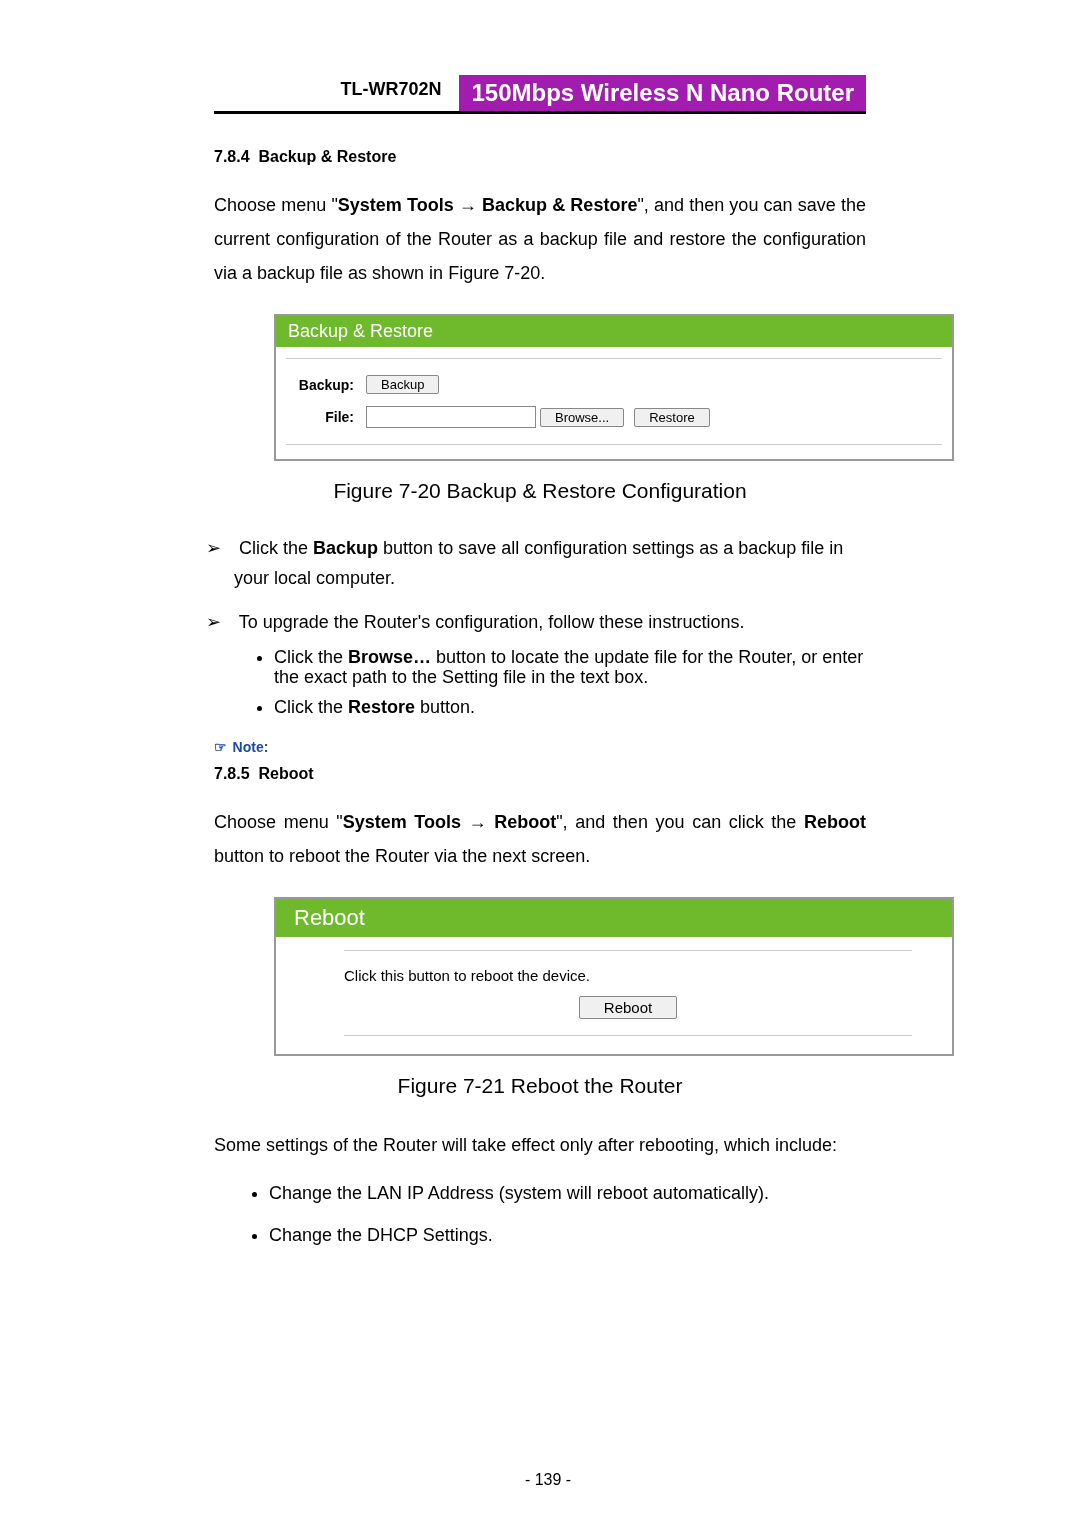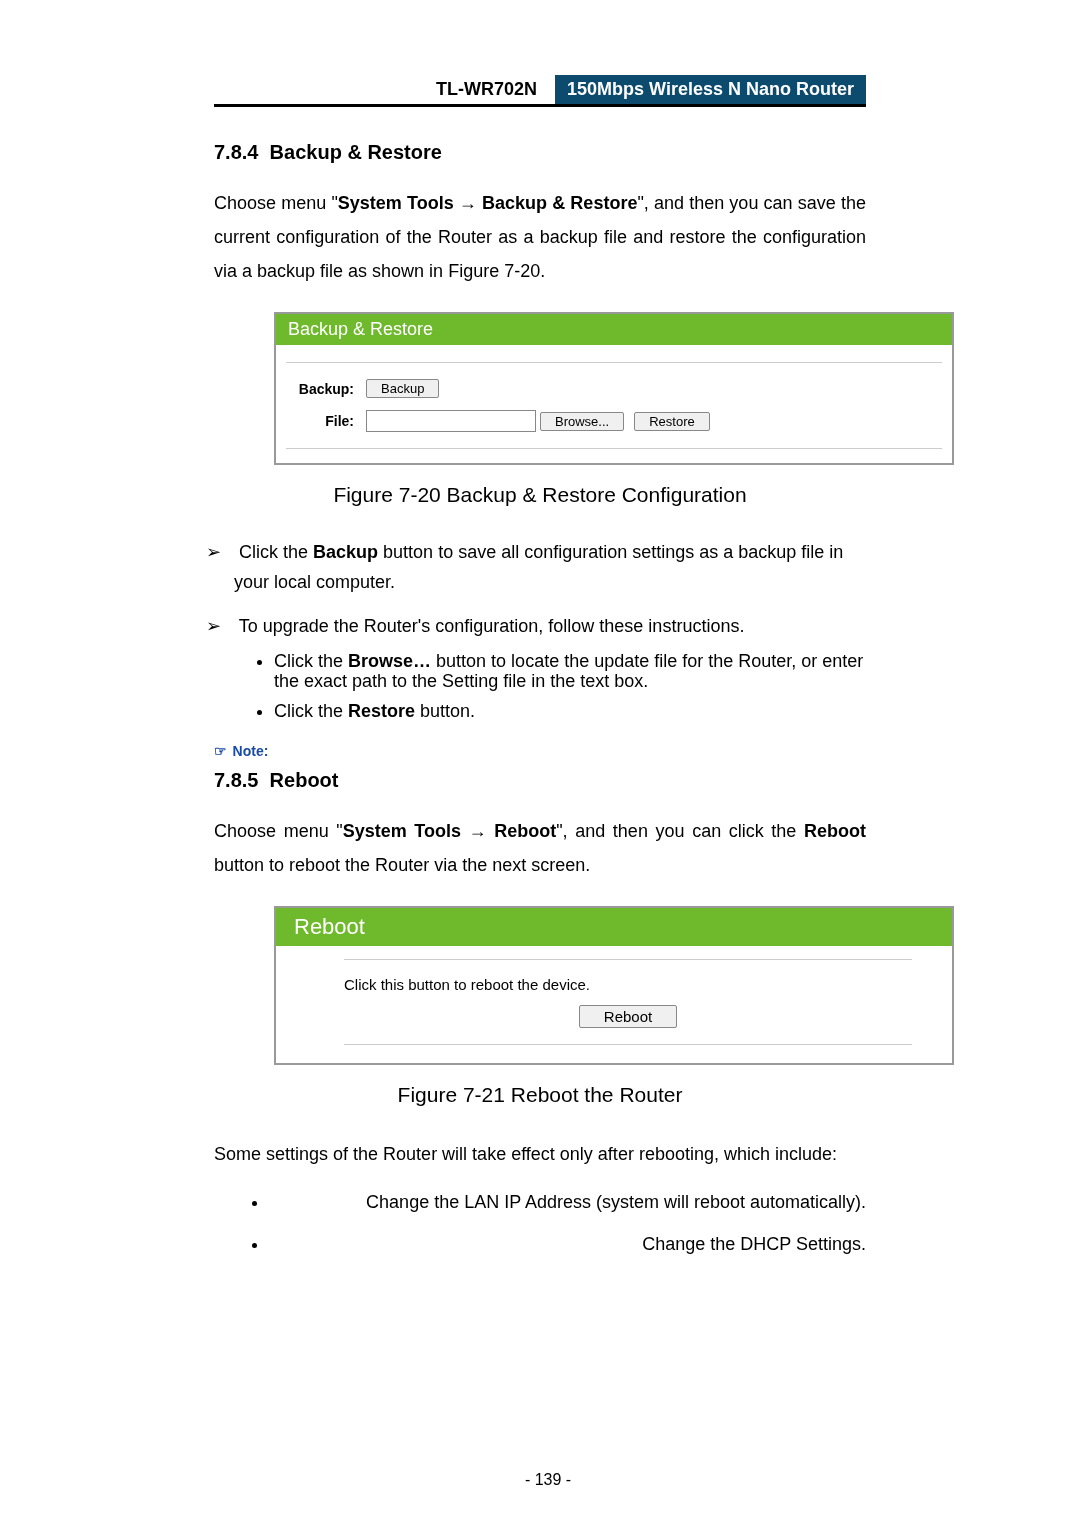--- a/index.html
+++ b/index.html
@@ -23,29 +23,29 @@
     border-bottom: 3px solid #000;
     margin-bottom: 34px;
   }
   .hdr-model {
     font-weight: bold;
     font-size: 18px;
     padding: 4px 10px 4px 0;
     margin-right: 8px;
   }
   .hdr-desc {
-    background: #0c4a6e;
+    background: #a21caf;
     color: #fff;
     font-weight: bold;
-    font-size: 18px;
+    font-size: 24px;
     padding: 4px 12px;
   }
   .section-head {
     font-weight: bold;
-    font-size: 20px;
+    font-size: 16px;
     margin: 0 0 22px 0;
   }
   p.body {
     font-size: 18px;
     line-height: 34px;
     margin: 0 0 24px 0;
     text-align: justify;
   }
   p.body .bold { font-weight: bold; }
   p.body .arrow { font-weight: bold; }
@@ -56,21 +56,21 @@
     background: #fff;
   }
   .panel-title {
     background: #6fb92c;
     color: #fff;
     font-size: 18px;
     padding: 5px 12px;
   }
   .panel-title.big { font-size: 22px; padding: 6px 18px; }
   .panel-body {
-    padding: 12px 10px 14px 10px;
+    padding: 6px 10px 14px 10px;
   }
   .panel-sep { height:1px; background:#ccc; margin:5px 0 16px 0; }
   .panel-sep2 { height:1px; background:#ccc; margin:16px 0 0 0; }
   .form-row {
     display: flex;
     align-items: center;
     font-size: 14px;
     margin-bottom: 12px;
   }
   .form-label {
@@ -140,21 +140,20 @@
     font-size: 18px;
     line-height: 20px;
   }
   .sub-list > li { margin-bottom: 10px; }
   .disc-list {
     list-style: disc;
     margin: 0 0 24px 0;
     padding-left: 55px;
     font-size: 18px;
     line-height: 30px;
-    text-align: right;
   }
   .disc-list > li { margin-bottom: 12px; }
   .note-head {
     color: #1a4aa8;
     font-weight: bold;
     font-size: 14px;
     margin: 8px 0 10px 0;
   }
   .note-head .hand { color:#1a4aa8; margin-right:6px; }
   .note-body {

